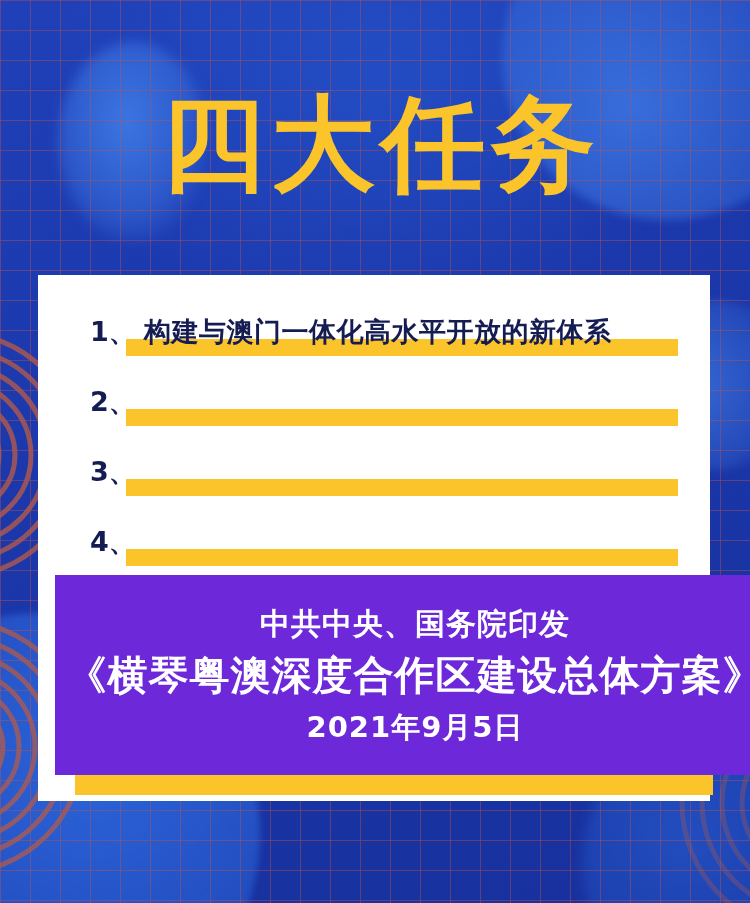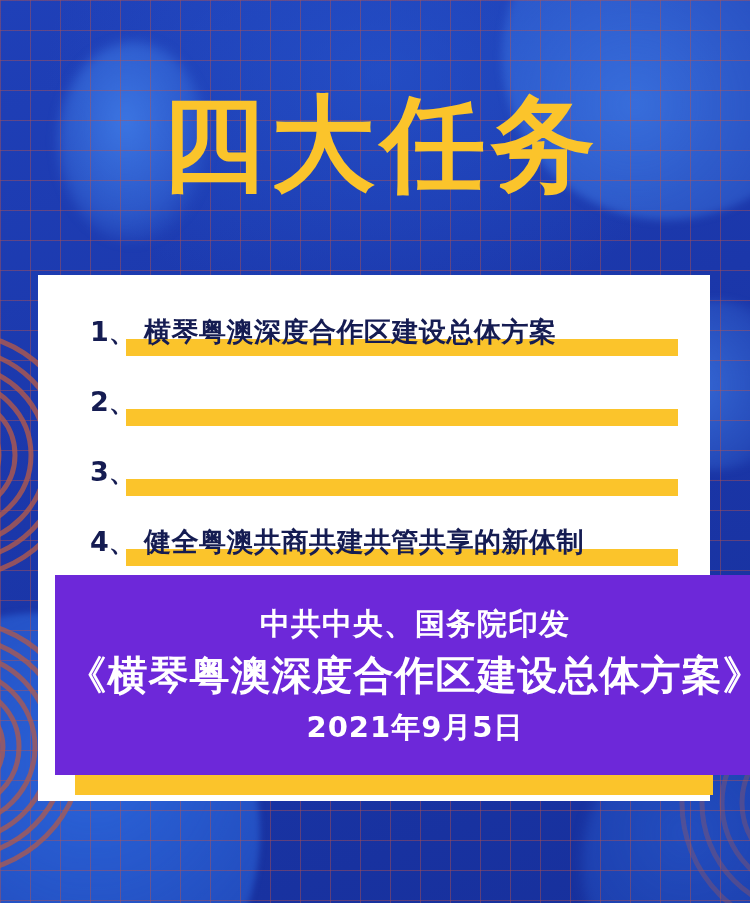--- a/index.html
+++ b/index.html
@@ -234,37 +234,36 @@
 
   <div class="title">四大任务</div>
 
   <div class="card">
 
     <div class="task-list">
 
       <div class="task-row">
         <div class="task-hl"></div>
         <span class="task-num">1、</span>
-        <span class="task-text">横琴粤澳深度合作区建设总体方案</span>
+        <span class="task-text">构建与澳门一体化高水平开放的新体系</span>
       </div>
 
       <div class="task-row">
         <div class="task-hl"></div>
         <span class="task-num">2、</span>
       </div>
 
       <div class="task-row">
         <div class="task-hl"></div>
         <span class="task-num">3、</span>
       </div>
 
       <div class="task-row">
         <div class="task-hl"></div>
         <span class="task-num">4、</span>
-        <span class="task-text">健全粤澳共商共建共管共享的新体制</span>
       </div>
 
     </div>
 
     <div class="footer-wrap">
       <div class="footer-shadow"></div>
       <div class="footer-box">
         <div class="footer-line footer-l1">中共中央、国务院印发</div>
         <div class="footer-line footer-l2">《横琴粤澳深度合作区建设总体方案》</div>
         <div class="footer-line footer-l3">2021年9月5日</div>

